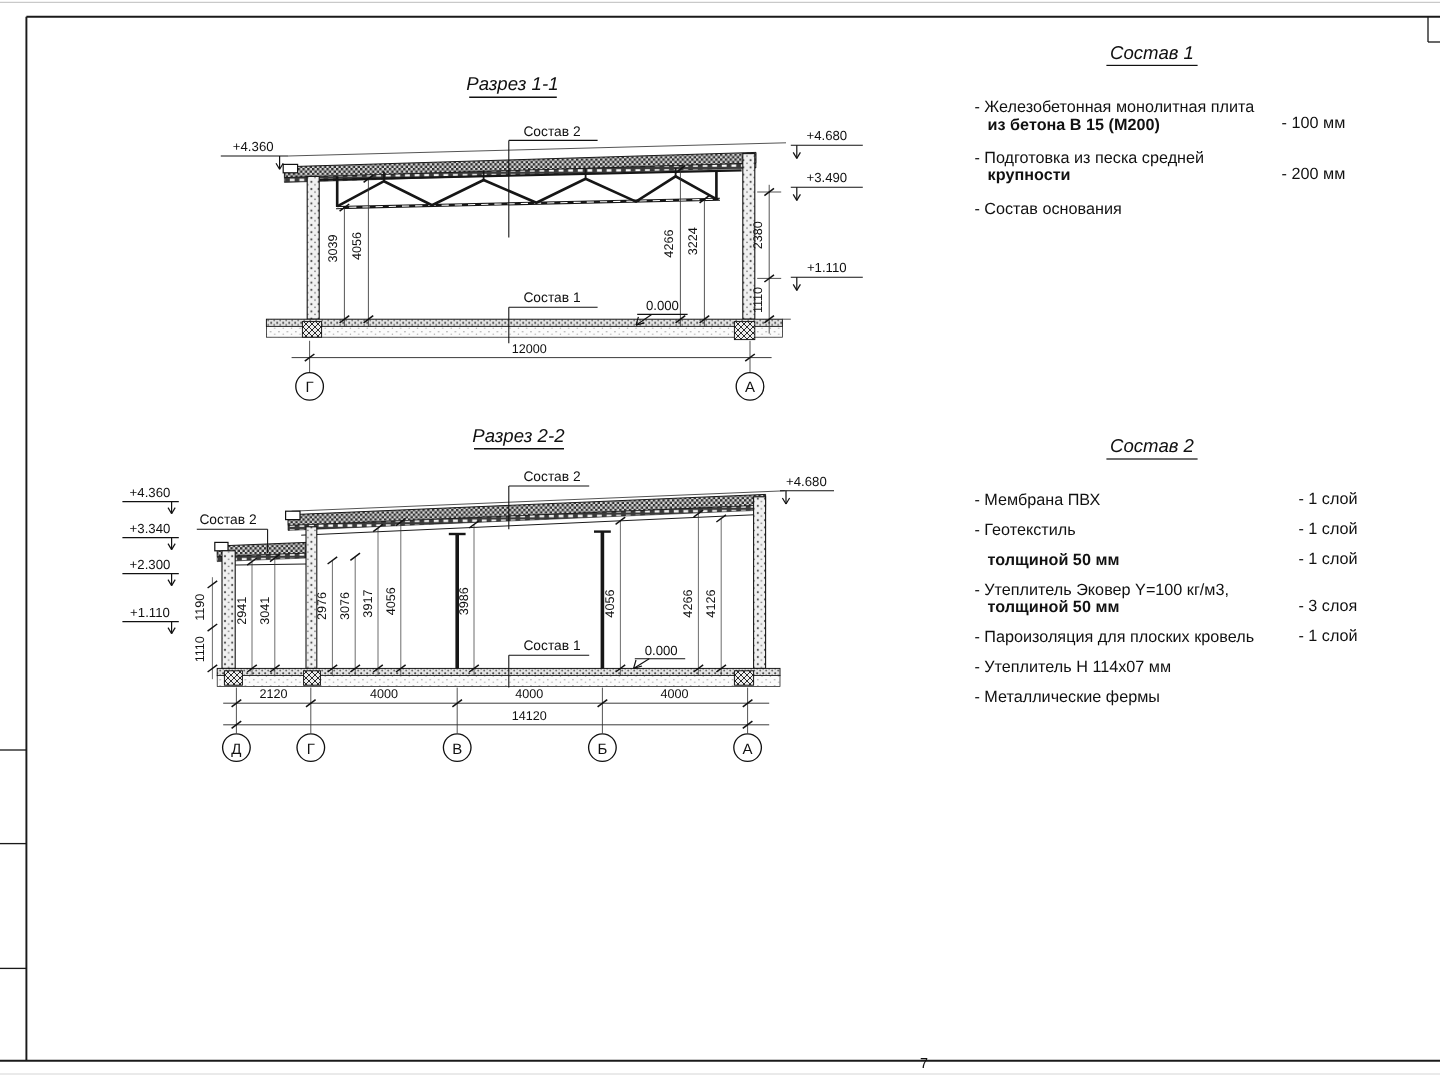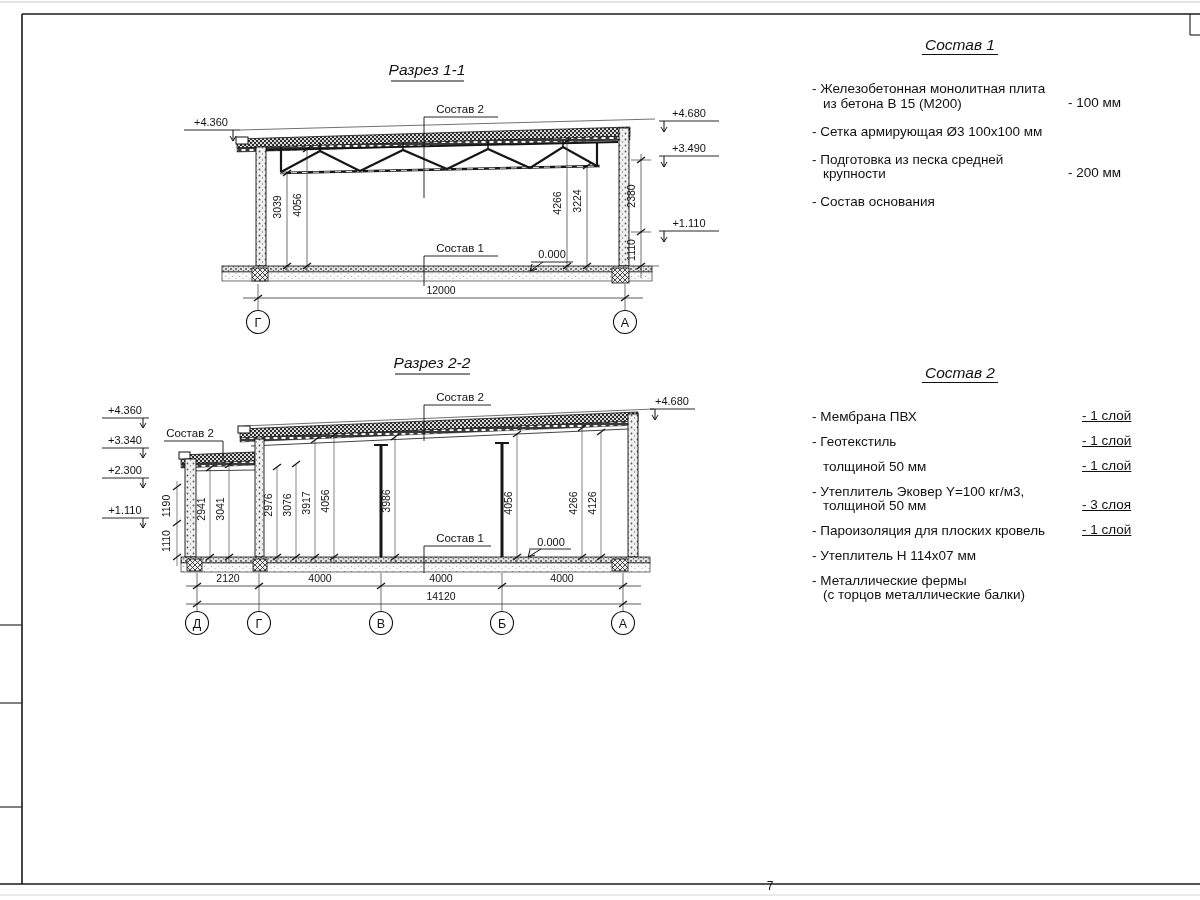--- a/index.html
+++ b/index.html
@@ -15,25 +15,25 @@
   .lbltxt{font-size:11.5px;}
   .axistxt{font-size:12.5px;}
   .titletxt{font-size:15.5px;font-style:italic;}
   .pagetxt{font-size:12px;}
   
   .list-block{position:absolute;width:330px;}
   .list-title{font-style:italic;font-size:15.5px;width:296px;text-align:center;}
   .list-title span{border-bottom:1.3px solid #111;padding:0 3px 1px;}
   .rows{margin-top:28px;}
   .row{position:relative;margin-bottom:13.5px;font-size:13.5px;line-height:14.5px;white-space:nowrap;}
-  .row .l2{padding-left:11px;}
+  .row .l2{padding-left:11px;font-weight:bold;}
   .row .val{position:absolute;left:256px;bottom:1px;}
   #sostav2-block .rows{}
   #sostav2-block .row{line-height:14px;margin-bottom:11px;}
-  #sostav2-block .val{left:270px;text-decoration:underline;}
+  #sostav2-block .val{left:270px;}
 </style>
 </head>
 <body>
 
 <svg id="draw" width="1200" height="900" viewBox="0 0 1200 900">
   <defs>
     <pattern id="chk" patternUnits="userSpaceOnUse" width="4" height="4">
       <rect width="4" height="4" fill="#d8d8d8"></rect>
       <rect width="2" height="2" fill="#2e2e2e"></rect>
       <rect x="2" y="2" width="2" height="2" fill="#2e2e2e"></rect>
@@ -387,23 +387,20 @@
 
 <div id="sostav1-block" class="list-block" style="left:812px;top:36px;">
   <div class="list-title"><span>Состав 1</span></div>
   <div class="rows">
     <div class="row">
       <div class="l1">- Железобетонная  монолитная плита</div>
       <div class="l2">из бетона В 15 (М200)</div>
       <div class="val">- 100 мм</div>
     </div>
     <div class="row">
-      <div class="l1">- Сетка армирующая Ø3 100х100 мм</div>
-    </div>
-    <div class="row">
       <div class="l1">- Подготовка из песка средней</div>
       <div class="l2">крупности</div>
       <div class="val">- 200 мм</div>
     </div>
     <div class="row">
       <div class="l1">- Состав основания</div>
     </div>
   </div>
 </div>
 
@@ -429,16 +426,15 @@
     </div>
     <div class="row">
       <div class="l1">- Пароизоляция для плоских кровель</div>
       <div class="val">- 1 слой</div>
     </div>
     <div class="row">
       <div class="l1">- Утеплитель Н 114х07 мм</div>
     </div>
     <div class="row">
       <div class="l1">- Металлические фермы</div>
-      <div class="l2">(с торцов металлические балки)</div>
     </div>
   </div>
 </div>
 
 </body></html>

